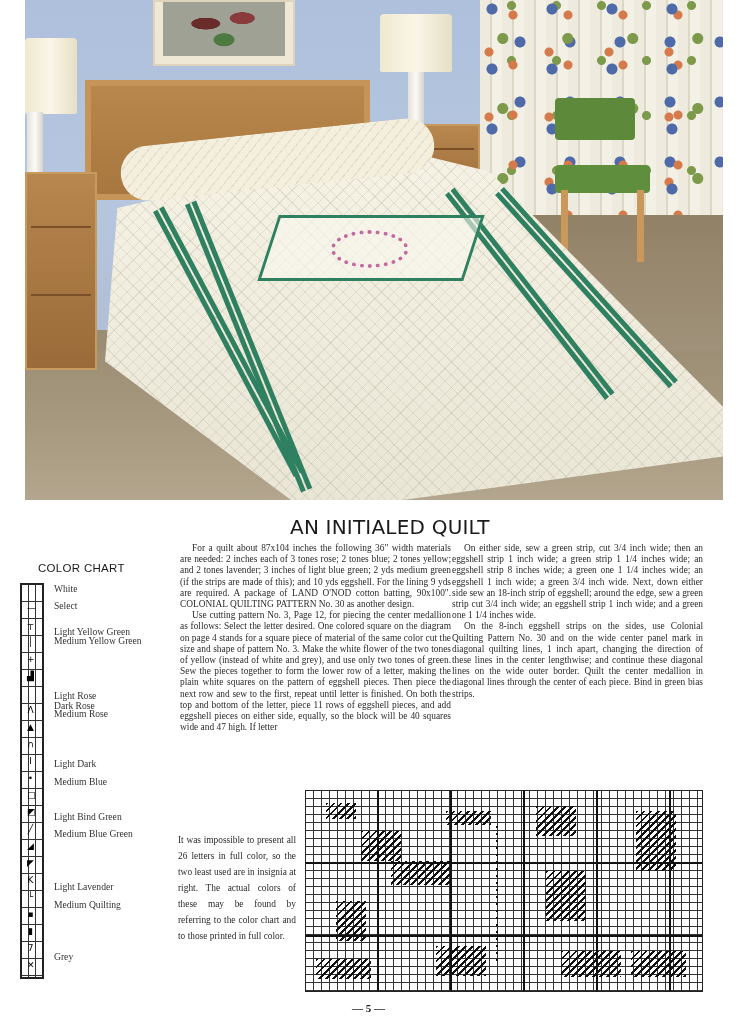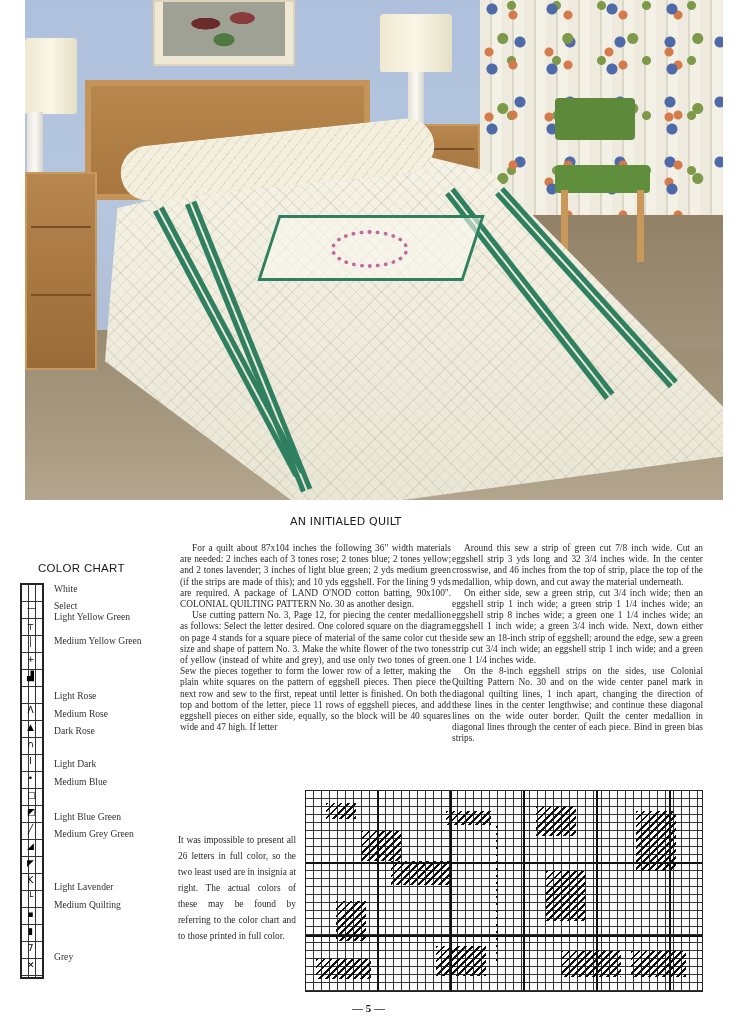--- a/index.html
+++ b/index.html
@@ -52,21 +52,21 @@
       linear-gradient(180deg,#f6f3e6,#eae6d6);
   }
   .stripe { position: absolute; background: #2e8060; width: 5px; transform-origin: top left; box-shadow: 7px 0 0 #2e8060; }
   .medallion { position: absolute; left: 243px; top: 215px; width: 200px; height: 60px; border: 3px solid #2e8060;
     transform: skewX(-18deg); background: rgba(250,248,238,0.6); }
   .medallion-mono { position: absolute; left: 60px; top: 12px; width: 70px; height: 30px; border: 4px dotted #c26a9e; border-radius: 50%; transform: skewX(18deg); }
   .roll { position: absolute; left: 95px; top: 132px; width: 315px; height: 55px; border-radius: 28px;
     background: repeating-linear-gradient(135deg, rgba(160,160,140,0.25) 0 1px, transparent 1px 8px), #f3efdc; transform: rotate(-6deg); }
 
   
-  .title { position: absolute; left: 290px; top: 515px; font-family: "DejaVu Sans", sans-serif; font-size: 11px; letter-spacing: 0.2px; color: #1a1a1a; }
+  .title { position: absolute; left: 290px; top: 515px; font-family: "DejaVu Sans", sans-serif; font-size: 20px; letter-spacing: 0.2px; color: #1a1a1a; }
 
   
   .chart-heading { position: absolute; left: 38px; top: 562px; font-family: Liberation Sans, sans-serif; font-size: 11.5px; color: #1a1a1a; letter-spacing: 0.3px; }
   .chart-grid { position: absolute; left: 20px; top: 583px; width: 24px; height: 396px;
     border: 2px solid #222; box-sizing: border-box;
     background:
       linear-gradient(90deg, transparent 6px, #333 6px 7px, transparent 7px 13px, #333 13px 14px, transparent 14px),
       repeating-linear-gradient(180deg, transparent 0 16px, #333 16px 17px);
   }
   .chart-symbols { position: absolute; left: 20px; top: 583px; width: 24px; }
@@ -158,39 +158,38 @@
   <div class="chart-symbol" style="top:272px">◤</div>
   <div class="chart-symbol" style="top:289px">K</div>
   <div class="chart-symbol" style="top:306px">└</div>
   <div class="chart-symbol" style="top:323px">▪</div>
   <div class="chart-symbol" style="top:340px">▮</div>
   <div class="chart-symbol" style="top:357px">7</div>
   <div class="chart-symbol" style="top:374px">✕</div>
 </div>
 <div class="chart-label" style="top:583px">White</div>
 <div class="chart-label" style="top:600px">Select</div>
-<div class="chart-label" style="top:611px">Light Yellow Green</div>
+<div class="chart-label" style="top:626px">Light Yellow Green</div>
 <div class="chart-label" style="top:635px">Medium Yellow Green</div>
 <div class="chart-label" style="top:690px">Light Rose</div>
 <div class="chart-label" style="top:708px">Medium Rose</div>
-<div class="chart-label" style="top:725px">Dark Rose</div>
+<div class="chart-label" style="top:700px">Dark Rose</div>
 <div class="chart-label" style="top:758px">Light Dark</div>
 <div class="chart-label" style="top:776px">Medium Blue</div>
-<div class="chart-label" style="top:811px">Light Blue Green</div>
-<div class="chart-label" style="top:828px">Medium Grey Green</div>
+<div class="chart-label" style="top:811px">Light Bind Green</div>
+<div class="chart-label" style="top:828px">Medium Blue Green</div>
 <div class="chart-label" style="top:881px">Light Lavender</div>
 <div class="chart-label" style="top:899px">Medium Quilting</div>
 <div class="chart-label" style="top:951px">Grey</div>
 
 <div class="col col1">
   <p>For a quilt about 87x104 inches the following 36" width materials are needed: 2 inches each of 3 tones rose; 2 tones blue; 2 tones yellow; and 2 tones lavender; 3 inches of light blue green; 2 yds medium green (if the strips are made of this); and 10 yds eggshell. For the lining 9 yds are required. A package of LAND O'NOD cotton batting, 90x100". COLONIAL QUILTING PATTERN No. 30 as another design.</p>
   <p>Use cutting pattern No. 3, Page 12, for piecing the center medallion as follows: Select the letter desired. One colored square on the diagram on page 4 stands for a square piece of material of the same color cut the size and shape of pattern No. 3. Make the white flower of the two tones of yellow (instead of white and grey), and use only two tones of green. Sew the pieces together to form the lower row of a letter, making the plain white squares on the pattern of eggshell pieces. Then piece the next row and sew to the first, repeat until letter is finished. On both the top and bottom of the letter, piece 11 rows of eggshell pieces, and add eggshell pieces on either side, equally, so the block will be 40 squares wide and 47 high. If letter</p>
 </div>
 <div class="col col2">
-  <p>Around this sew a strip of green cut 7/8 inch wide. Cut an eggshell strip 3 yds long and 32 3/4 inches wide. In the center crosswise, and 46 inches from the top of strip, place the top of the medallion, whip down, and cut away the material underneath.</p>
   <p>On either side, sew a green strip, cut 3/4 inch wide; then an eggshell strip 1 inch wide; a green strip 1 1/4 inches wide; an eggshell strip 8 inches wide; a green one 1 1/4 inches wide; an eggshell 1 inch wide; a green 3/4 inch wide. Next, down either side sew an 18-inch strip of eggshell; around the edge, sew a green strip cut 3/4 inch wide; an eggshell strip 1 inch wide; and a green one 1 1/4 inches wide.</p>
   <p>On the 8-inch eggshell strips on the sides, use Colonial Quilting Pattern No. 30 and on the wide center panel mark in diagonal quilting lines, 1 inch apart, changing the direction of these lines in the center lengthwise; and continue these diagonal lines on the wide outer border. Quilt the center medallion in diagonal lines through the center of each piece. Bind in green bias strips.</p>
 </div>
 <div class="note">It was impossible to present all 26 letters in full color, so the two least used are in insignia at right. The actual colors of these may be found by referring to the color chart and to those printed in full color.</div>
 
 <div class="diagram">
   <div class="glyph" style="left:20px;top:12px;width:30px;height:16px;"></div>
   <div class="glyph" style="left:55px;top:40px;width:40px;height:30px;"></div>
   <div class="glyph" style="left:85px;top:70px;width:60px;height:24px;"></div>
   <div class="glyph" style="left:30px;top:110px;width:30px;height:40px;"></div>

